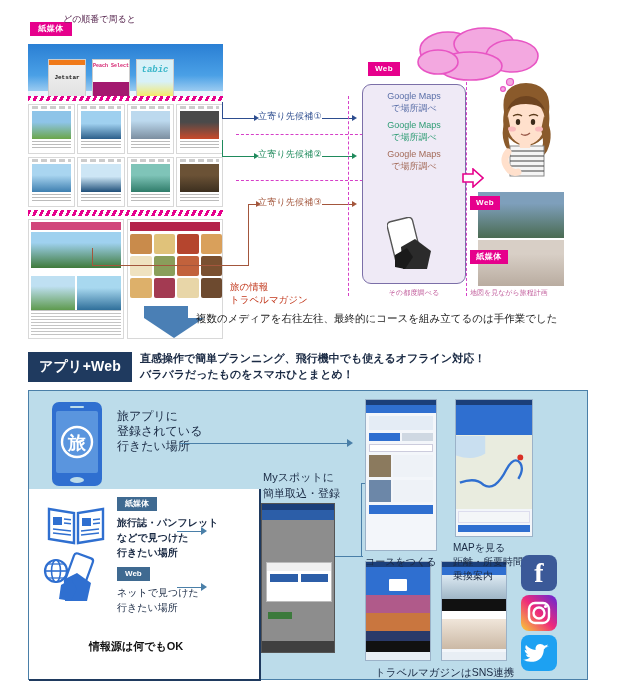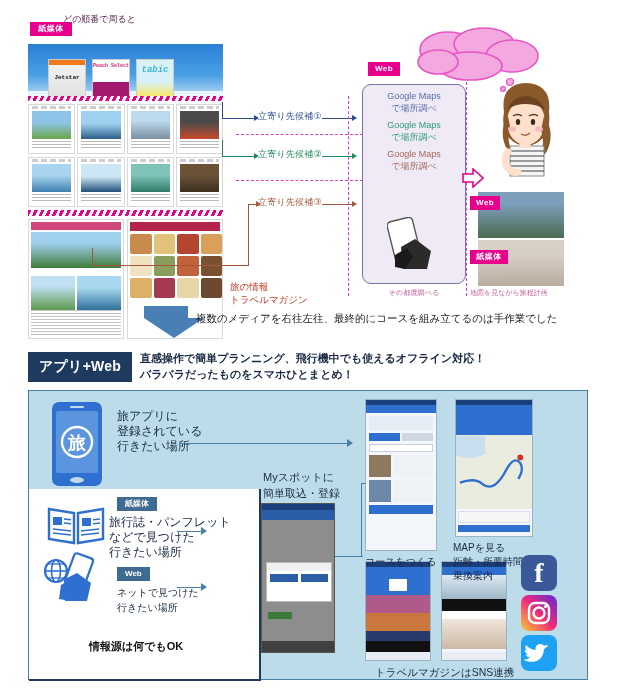--- a/index.html
+++ b/index.html
@@ -220,22 +220,22 @@
 
   #book-icon { position: absolute; left: 18px; top: 112px; width: 58px; height: 42px; }
   #globe-hand-icon { position: absolute; left: 14px; top: 160px; width: 64px; height: 52px; }
 
   .blue-tag {
     background: #3f6a91; color: #fff; font-weight: bold; font-size: 8px;
     padding: 3px 8px; display: inline-block; line-height: 1; text-align: center;
   }
   #paper-tag-bottom { position: absolute; left: 88px; top: 106px; }
   #paper-text-bottom {
-    position: absolute; left: 80px; top: 124px;
-    font-size: 12px; color: #1a2a44; line-height: 15px;
+    position: absolute; left: 88px; top: 124px;
+    font-size: 10px; color: #1a2a44; line-height: 15px; font-weight: bold;
   }
   #web-tag-bottom { position: absolute; left: 88px; top: 176px; }
   #web-text-bottom {
     position: absolute; left: 88px; top: 194px;
     font-size: 10px; color: #1a2a44; line-height: 15px;
   }
   #source-ok {
     position: absolute; left: 60px; top: 248px;
     font-size: 11px; font-weight: bold; color: #111;
   }

